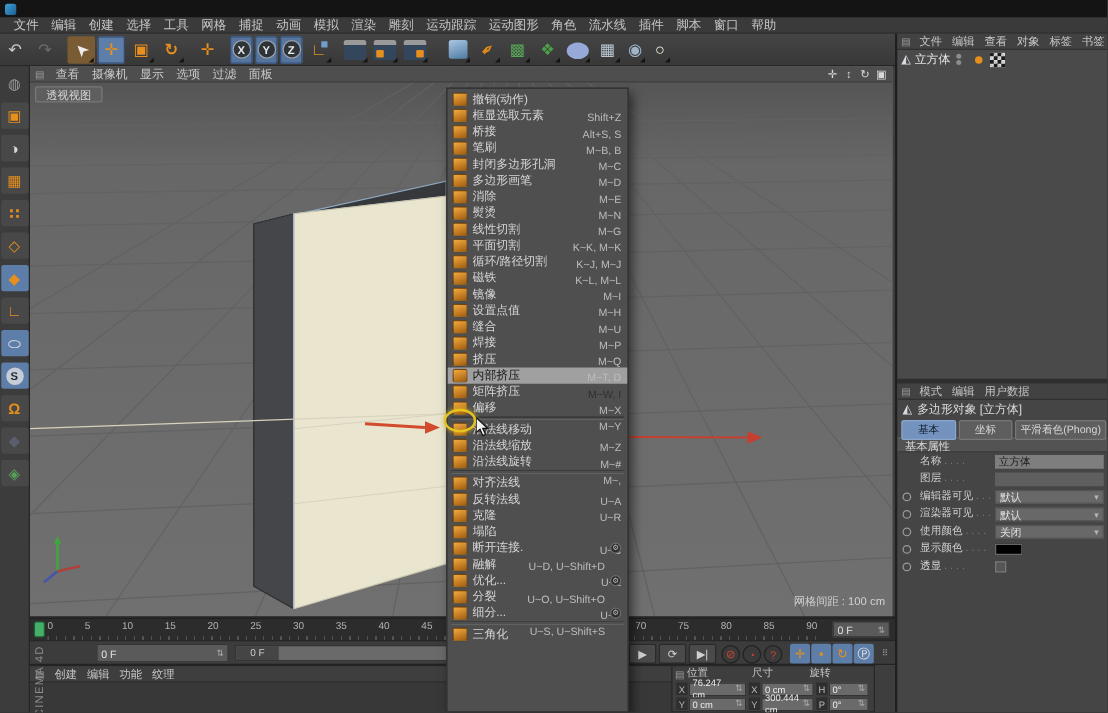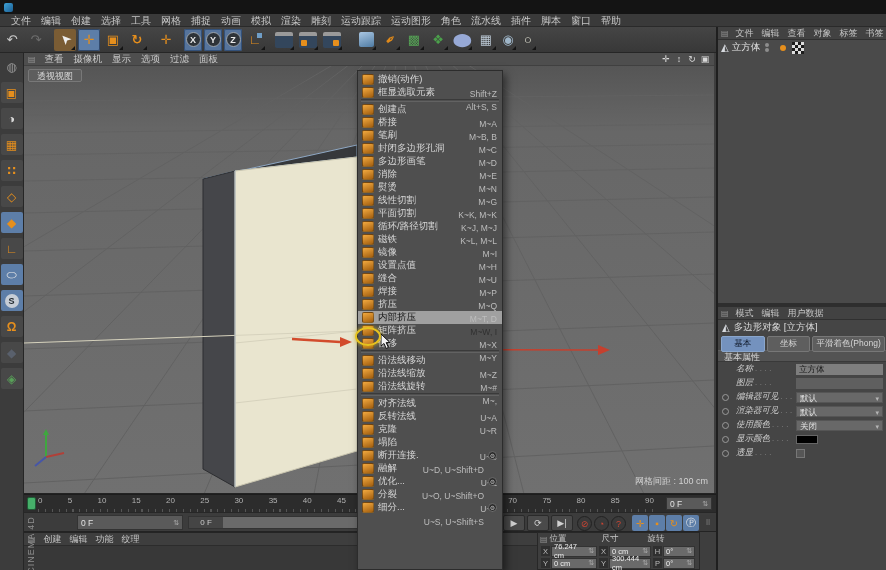--- a/index.html
+++ b/index.html
@@ -118,21 +118,21 @@
   .amtitle { display:flex; align-items:center; gap:4px; height:15px; padding-left:4px; font-size:9.5px; color:#dadada; }
   .tabrow { display:flex; gap:2px; padding:1px 3px; height:15px; }
   .tab { flex:1; height:16px; background:#5e5e5e; border:1px solid #777; border-radius:2px;
     font-size:8.5px; color:#d6d6d6; display:flex; align-items:center; justify-content:center; white-space:nowrap; overflow:hidden; }
   .tab.active { background:#7492be; border-color:#8aa6cc; color:#101a2a; }
   .tab.wide { flex:1.7; }
   .secbar { height:12px; background:#535353; border-top:1px solid #5f5f5f; border-bottom:1px solid #393939;
     font-size:9px; color:#d8d8d8; padding-left:6px; line-height:12px; }
   .arow { position:relative; display:flex; align-items:center; height:14px; padding-left:18px; }
   .arow .rec { position:absolute; left:4px; width:7px; height:7px; border:1px solid #999; border-radius:50%; }
-  .albl { width:58px; font-size:8.5px; color:#cfcfcf; white-space:nowrap; overflow:hidden;font-style:italic; }
+  .albl { width:58px; font-size:8.5px; color:#cfcfcf; white-space:nowrap; overflow:hidden; }
   .albl::after { content:" . . . ."; color:#787878; }
   .aval { position:absolute; left:78px; right:5px; height:11px; }
   .afield { background:#7e7e7e; color:#1a1a1a; font-size:8.5px; padding:0 3px; height:11px; line-height:11px; }
   .afield.empty { background:#5f5f5f; }
   .adrop { background:#686868; color:#e0e0e0; font-size:8.5px; padding:0 3px; height:11px; line-height:11px;
     display:flex; justify-content:space-between; border:1px solid #555; }
   .adrop i { font-style:normal; color:#b5b5b5; font-size:7px; }
   .swatch { width:22px; height:9px; background:#000; border:1px solid #666; }
   .checkbox { width:9px; height:9px; background:#565656; border:1px solid #777; }
   
@@ -605,29 +605,20 @@
         <div>
 
           <div class="crow">
             <span class="cico"></span>
             <span class="clab">框显选取元素</span>
             <span class="ckey">Alt+S, S</span>
 
           </div>
         </div>
 
-        <div>
-          <div class="csep"></div>
-          <div class="crow">
-            <span class="cico"></span>
-            <span class="clab">创建点</span>
-            <span class="ckey">M~A</span>
-
-          </div>
-        </div>
 
         <div>
 
           <div class="crow">
             <span class="cico"></span>
             <span class="clab">桥接</span>
             <span class="ckey">M~B, B</span>
 
           </div>
         </div>
@@ -917,20 +908,29 @@
         <div>
 
           <div class="crow">
             <span class="cico"></span>
             <span class="clab">细分...</span>
             <span class="ckey">U~S, U~Shift+S</span>
             <span class="copt">⚙</span>
           </div>
         </div>
 
+        <div>
+          <div class="csep"></div>
+          <div class="crow">
+            <span class="cico"></span>
+            <span class="clab">三角化</span>
+            <span class="ckey"></span>
+
+          </div>
+        </div>
       </div>
   </div>
 
   <div class="ring"></div>
   <svg class="cursor" width="12" height="16">
     <polygon points="0,0 0,12 3,9.5 5.2,14.5 7.4,13.4 5.2,8.6 9,8.6" fill="#f2f2f2" stroke="#111" stroke-width="1"></polygon>
   </svg>
 
   <div class="divh" style="left:24px;top:493px;width:692px;height:1px"></div>
   <div class="divh" style="left:24px;top:531px;width:692px;height:1px"></div>

